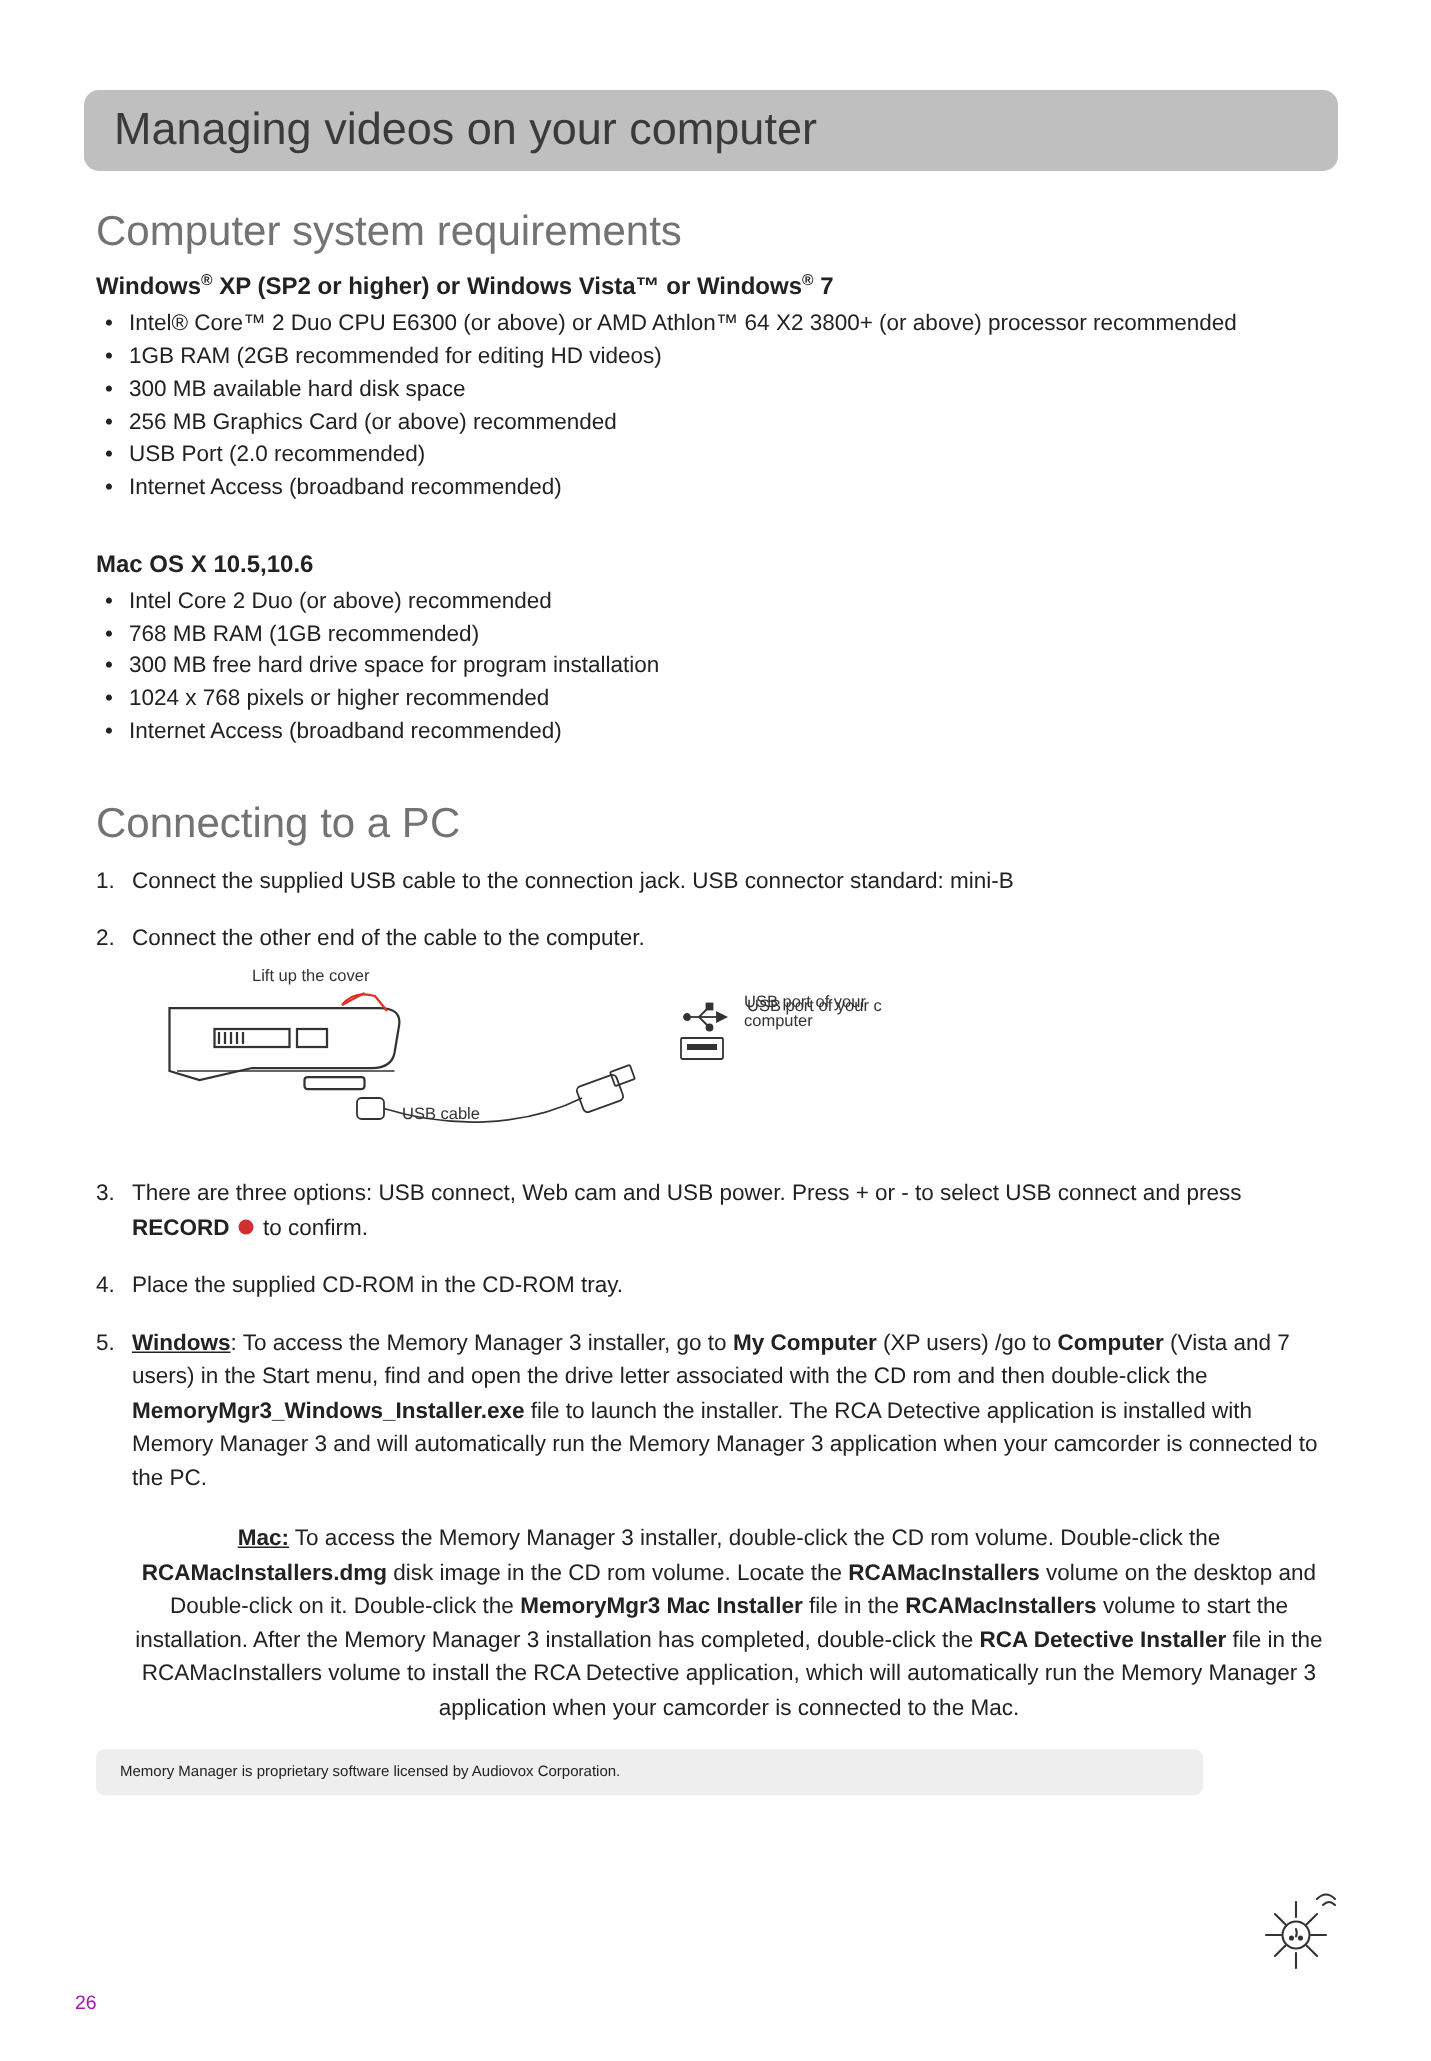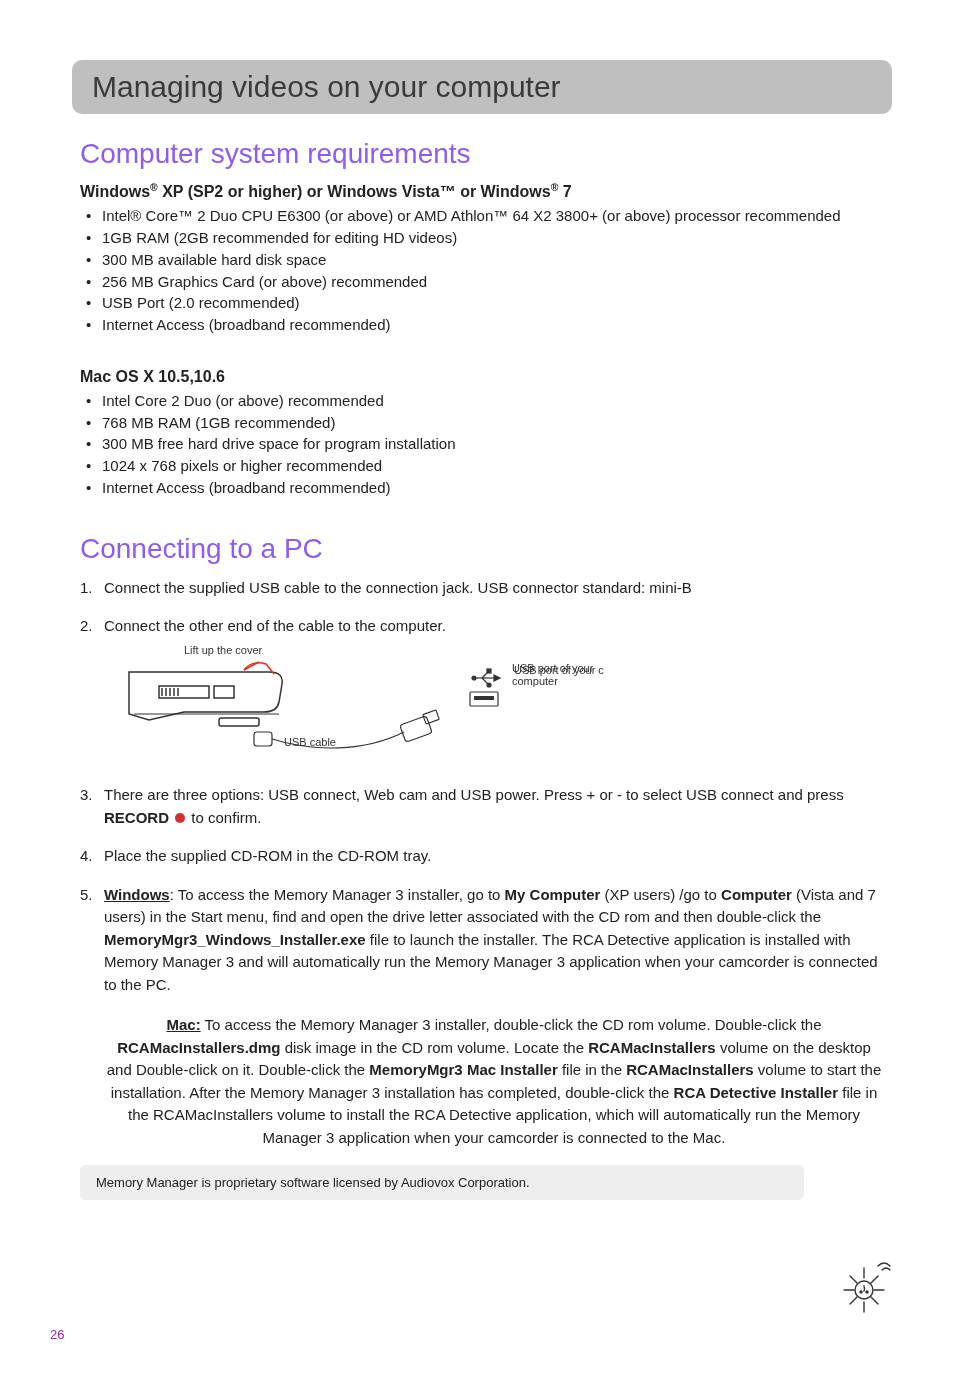--- a/index.html
+++ b/index.html
@@ -1,42 +1,42 @@
 <!DOCTYPE html>
 <html><head>
 <meta charset="utf-8">
 <style>
   * { box-sizing: border-box; margin: 0; padding: 0; }
   html, body { width: 954px; background: #fff; font-family: "Myriad Pro", "Segoe UI", Arial, sans-serif; color: #222; }
-  .page { width: 954px; min-height: 1374px; padding: 60px 70px 40px 80px; position: relative; }
+  .page { width: 954px; min-height: 1374px; padding: 60px 70px 40px 64px; position: relative; }
   .title-band {
     background: #bfbfbf;
     border-radius: 10px;
     padding: 10px 20px 10px 20px;
     margin: 0 -8px 24px -8px;
   }
   .title-text { font-size: 30px; font-weight: 400; color: #3a3a3a; }
-  h2.section { font-size: 28px; font-weight: 400; color: #8b5cf6; margin-bottom: 12px; }
+  h2.section { font-size: 28px; font-weight: 400; color: #737373; margin-bottom: 12px; }
   h3.sub { font-size: 16px; font-weight: 700; margin-bottom: 4px; margin-top: 6px; }
   ul.bullets { list-style: none; padding-left: 22px; margin-bottom: 8px; }
   ul.bullets li { position: relative; font-size: 15px; line-height: 1.45; padding-left: 0; }
   ul.bullets li::before { content: "•"; position: absolute; left: -16px; top: 0; }
   .spacer-md { height: 18px; }
   .spacer-lg { height: 26px; }
   ol.steps { list-style: none; counter-reset: step; padding-left: 0; }
   ol.steps > li { counter-increment: step; position: relative; padding-left: 24px; font-size: 15px; line-height: 1.5; margin-bottom: 16px; }
   ol.steps > li::before { content: counter(step) "."; position: absolute; left: 0; top: 0; }
   .step-body2 { margin-top: 18px; text-align: center; }
   .underline { text-decoration: underline; }
   .record-dot { display: inline-block; width: 10px; height: 10px; border-radius: 50%; background: #d32f2f; vertical-align: middle; margin: 0 2px 2px 2px; }
   .note-box {
     background: #eeeeee;
     border-radius: 6px;
     padding: 10px 16px;
-    font-size: 13px;
+    font-size: 10px;
     margin-top: 6px;
     width: 90%;
   }
   .sun-icon { position: absolute; right: 60px; bottom: 58px; }
   .page-num { position: absolute; left: 50px; bottom: 32px; font-size: 13px; color: #a21caf; }
   .diagram { margin: 4px 0 10px 20px; }
   .diag-label { font-size: 11px; color: #333; }
   strong { font-weight: 700; }
   sup.reg { font-size: 0.65em; vertical-align: super; }
 </style>

